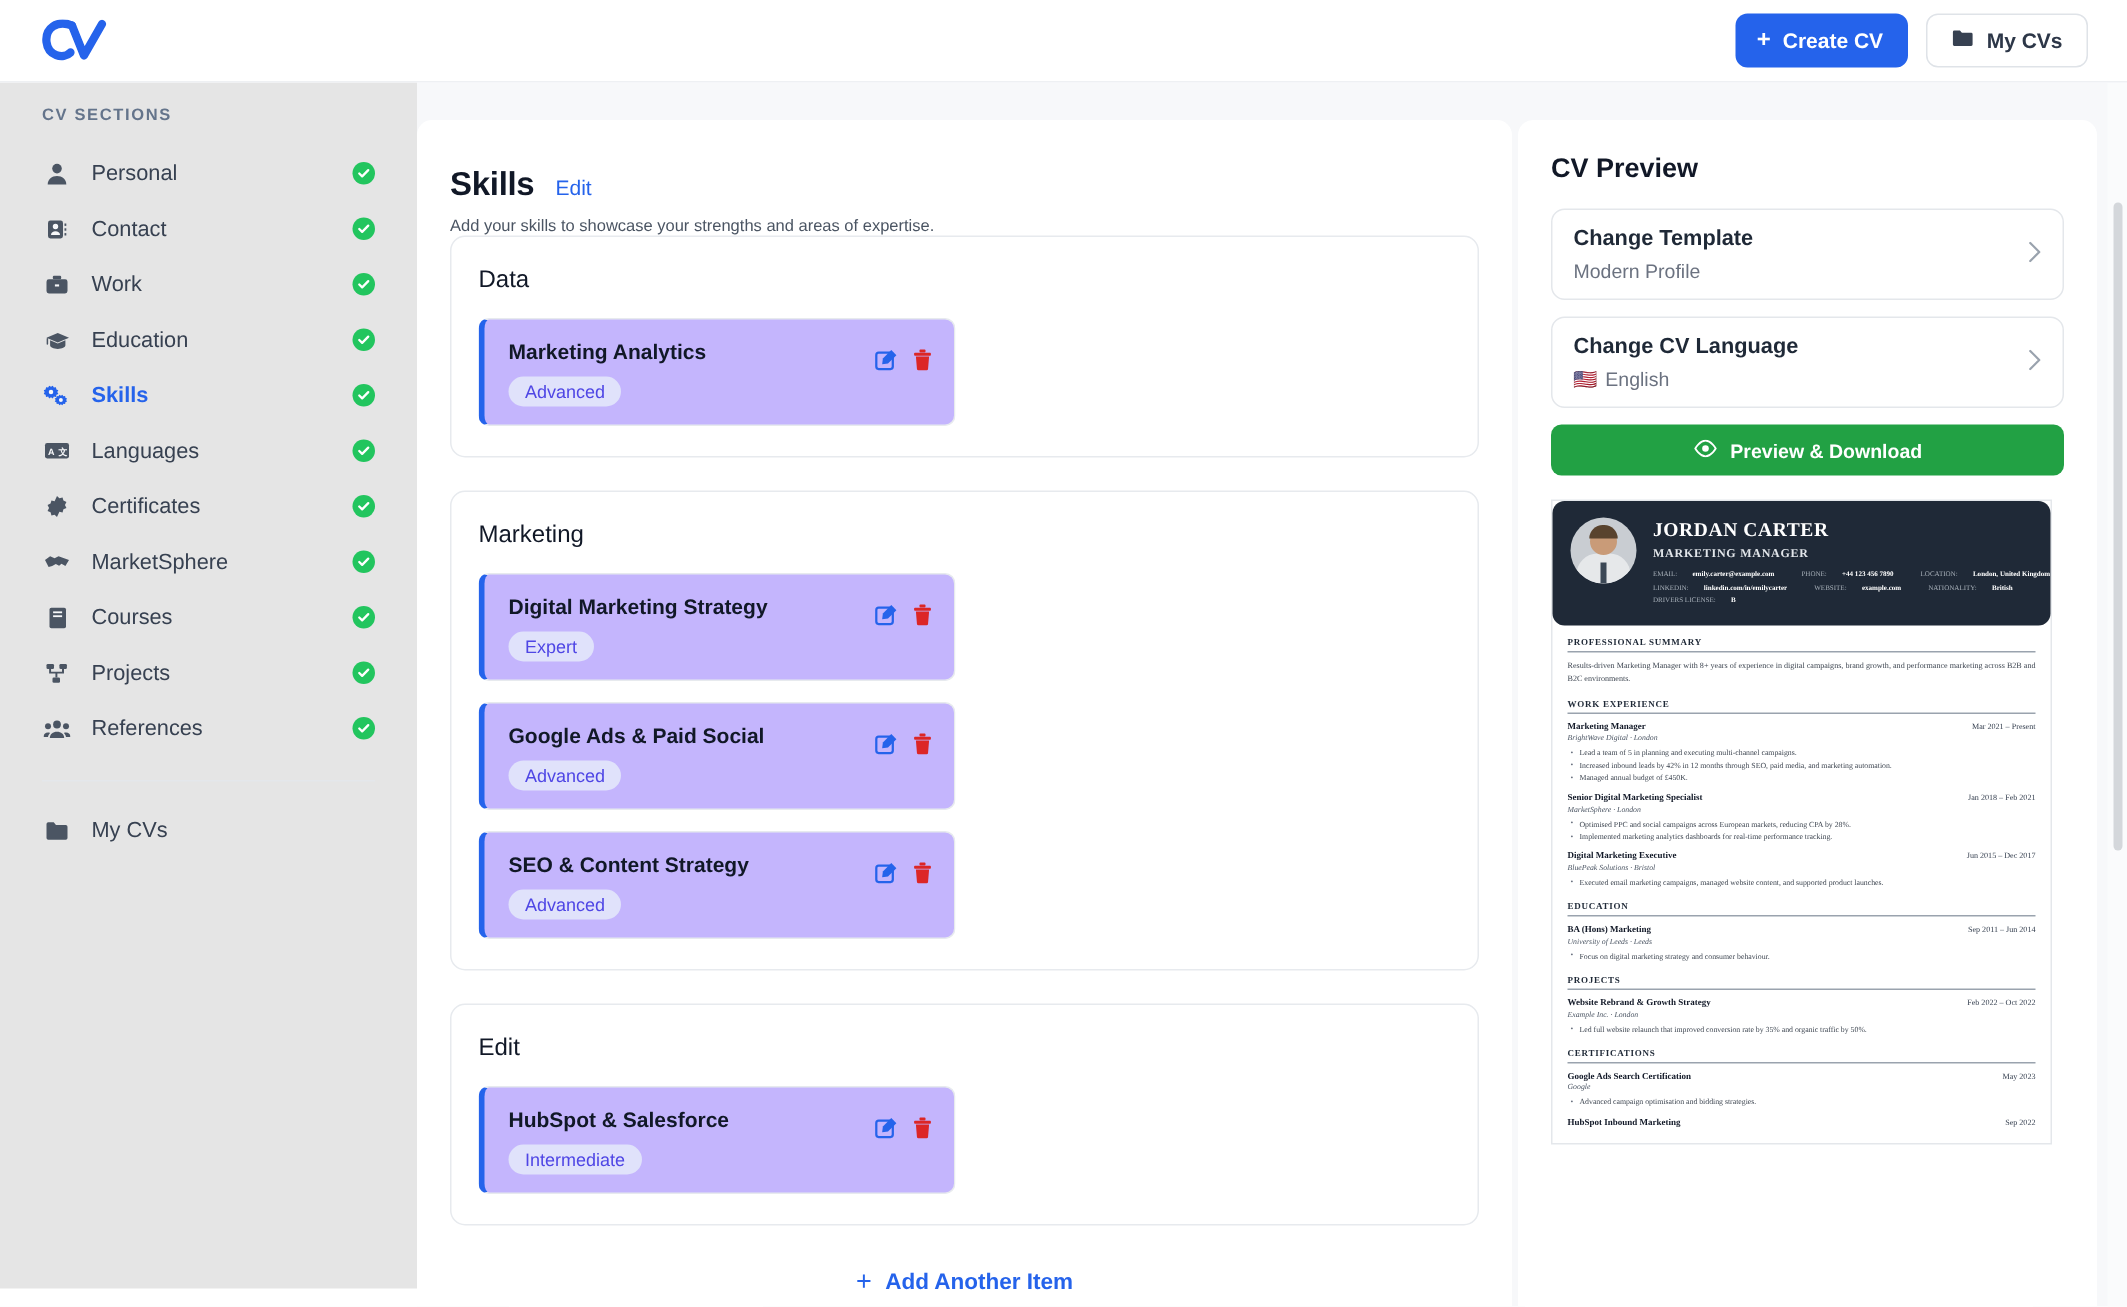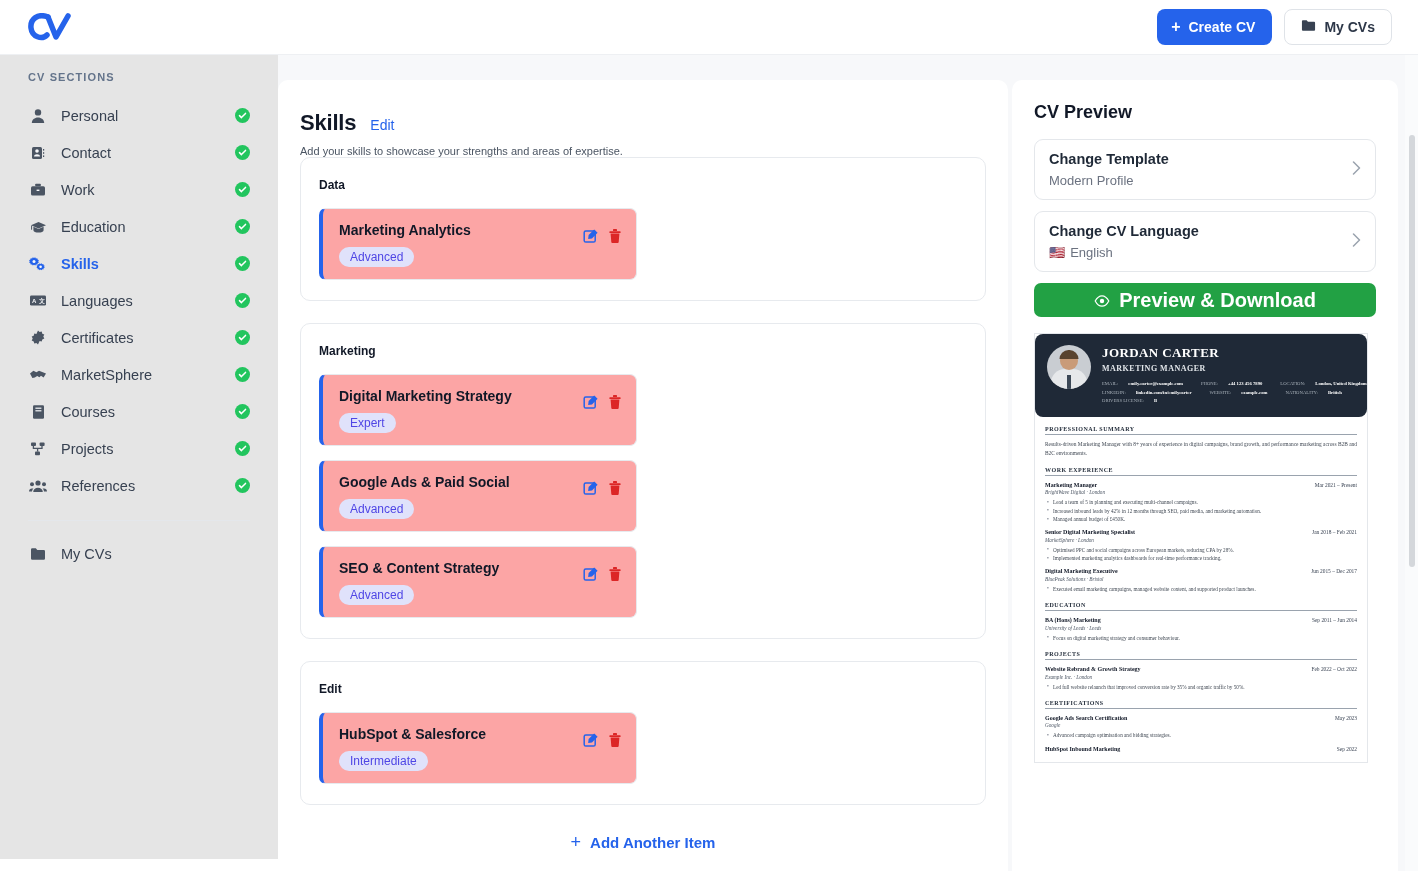--- a/index.html
+++ b/index.html
@@ -105,28 +105,28 @@
   .edit-link { font-size: 14px; color: #2563eb; cursor: pointer; font-weight: 400; }
   .section-sub { font-size: 11px; color: #4b5563; margin-top: 9px; }
 
   .group {
     margin: 0 22px 22px 22px;
     border: 1px solid #e7eaee; border-radius: 10px;
     padding: 20px 18px 20px 18px;
     background: #fff;
   }
   .group:first-of-type { margin-top: 22px; }
-  .group-title { font-size: 12px; font-weight: 700; color: #111827; margin-bottom: 16px; }
+  .group-title { font-size: 16px; font-weight: 400; color: #111827; margin-bottom: 16px; }
   .items-grid { display: flex; flex-wrap: wrap; gap: 14px; }
   .skill-card {
     width: 318px;
     border: 1px solid #e7eaee;
     border-left: 4px solid #2563eb;
     border-radius: 7px;
-    background: #fca5a5;
+    background: #c4b5fd;
     padding: 13px 12px 12px 16px;
     display: flex; align-items: flex-start;
     position: relative;
     cursor: pointer;
   }
   .skill-main { flex: 1; min-width: 0; }
   .skill-name { font-size: 14px; font-weight: 700; color: #111827; }
   .skill-badge {
     display: inline-block; margin-top: 9px;
     background: #e0e2fb; color: #4f46e5;
@@ -159,21 +159,21 @@
     display: flex; align-items: center; cursor: pointer;
   }
   .opt-text { flex: 1; }
   .opt-title { font-size: 14.5px; font-weight: 700; color: #1f2937; }
   .opt-sub { font-size: 13px; color: #6b7280; margin-top: 6px; display: flex; align-items: center; gap: 5px; }
   .chev { color: #9aa3ae; font-size: 15px; }
   .btn-download {
     width: 100%; height: 34px;
     background: #22a144; color: #fff;
     border: none; border-radius: 7px;
-    font-size: 20px; font-weight: 700;
+    font-size: 13px; font-weight: 700;
     display: flex; align-items: center; justify-content: center; gap: 9px;
     cursor: pointer; margin-top: 5px;
     font-family: "Liberation Sans", sans-serif;
   }
 
   
   .cvdoc {
     margin-top: 16px;
     border: 1px solid #e4e7eb;
     background: #fff;

